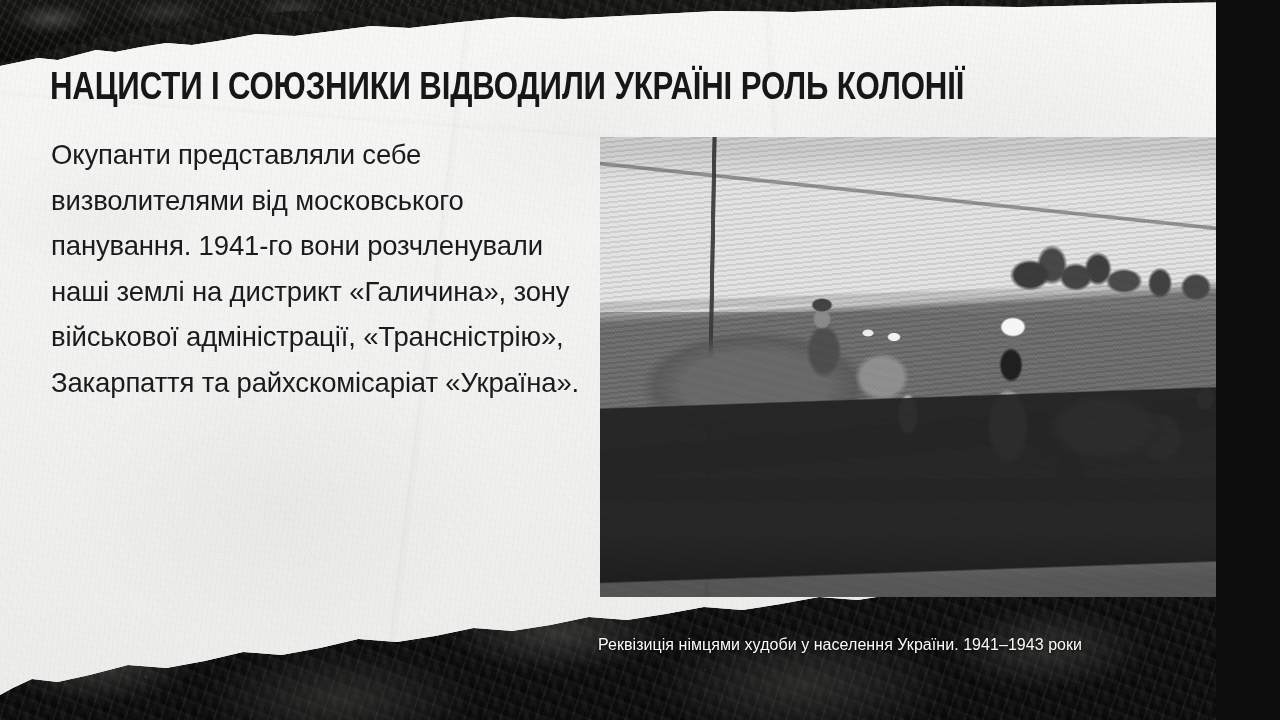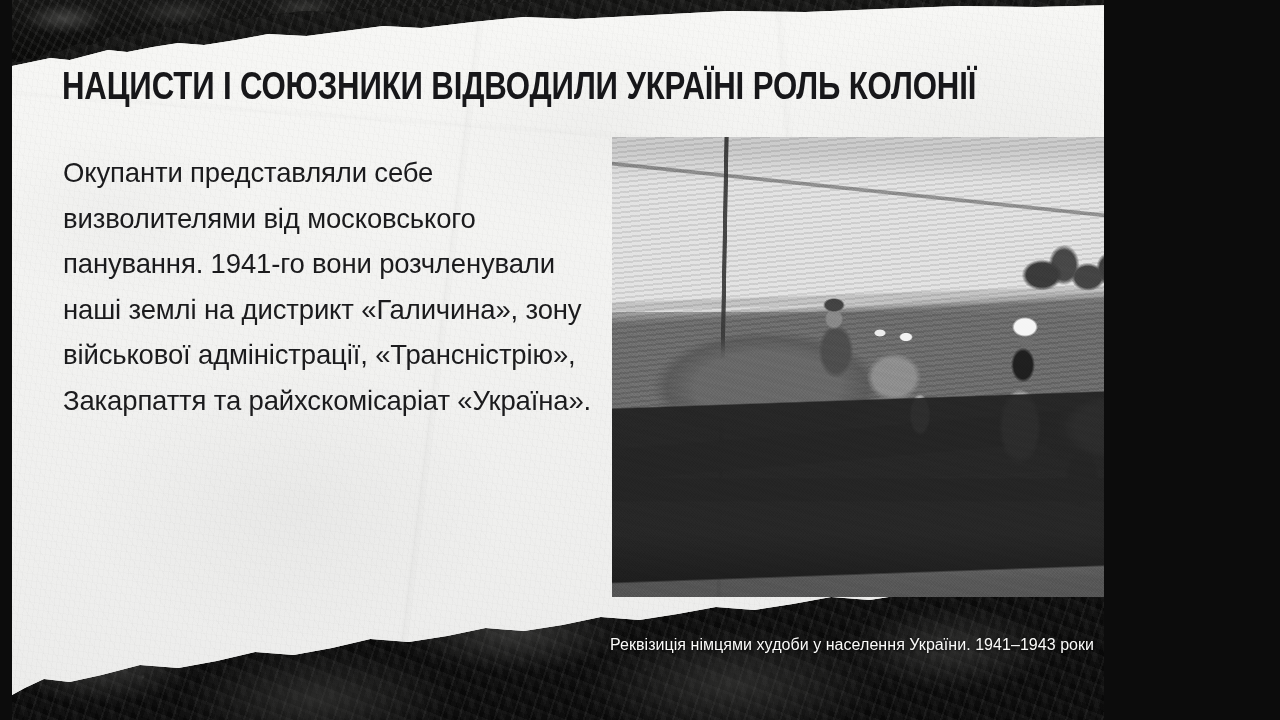--- a/index.html
+++ b/index.html
@@ -5,24 +5,23 @@
 <style>
   * { margin:0; padding:0; box-sizing:border-box; }
   html, body {
     width:1280px; height:720px; overflow:hidden;
     background:#0c0c0c;
     font-family:"Liberation Sans", sans-serif;
   }
 
   #slide {
     position:relative;
-    width:1092px; height:720px;
+    width:1216px; height:720px;
     overflow:hidden;
     background:#15803d;
-    margin-left:12px;
   }
 
   
   .dark-backdrop {
     position:absolute; inset:0;
     background-color:#111110;
     background-image:
       radial-gradient(ellipse 140px 60px at 8% 92%, rgba(90,90,88,.55), transparent 70%),
       radial-gradient(ellipse 190px 70px at 28% 97%, rgba(70,70,68,.5), transparent 72%),
       radial-gradient(ellipse 160px 55px at 46% 88%, rgba(96,96,94,.45), transparent 70%),
@@ -120,21 +119,21 @@
     line-height:44px;
     letter-spacing:-0.2px;
     text-transform:uppercase;
     transform:scaleX(.80);
     transform-origin:left center;
     white-space:nowrap;
   }
 
   
   .body-copy {
-    position:absolute; left:51px; top:150px; width:530px;
+    position:absolute; left:51px; top:132px; width:530px;
     color:#1b1b1d;
     font-size:27.5px;
     line-height:45.5px;
     font-weight:400;
     letter-spacing:-0.15px;
   }
   .body-copy p { margin:0; }
   .body-copy p + p { margin-top:45px; }
 
   

